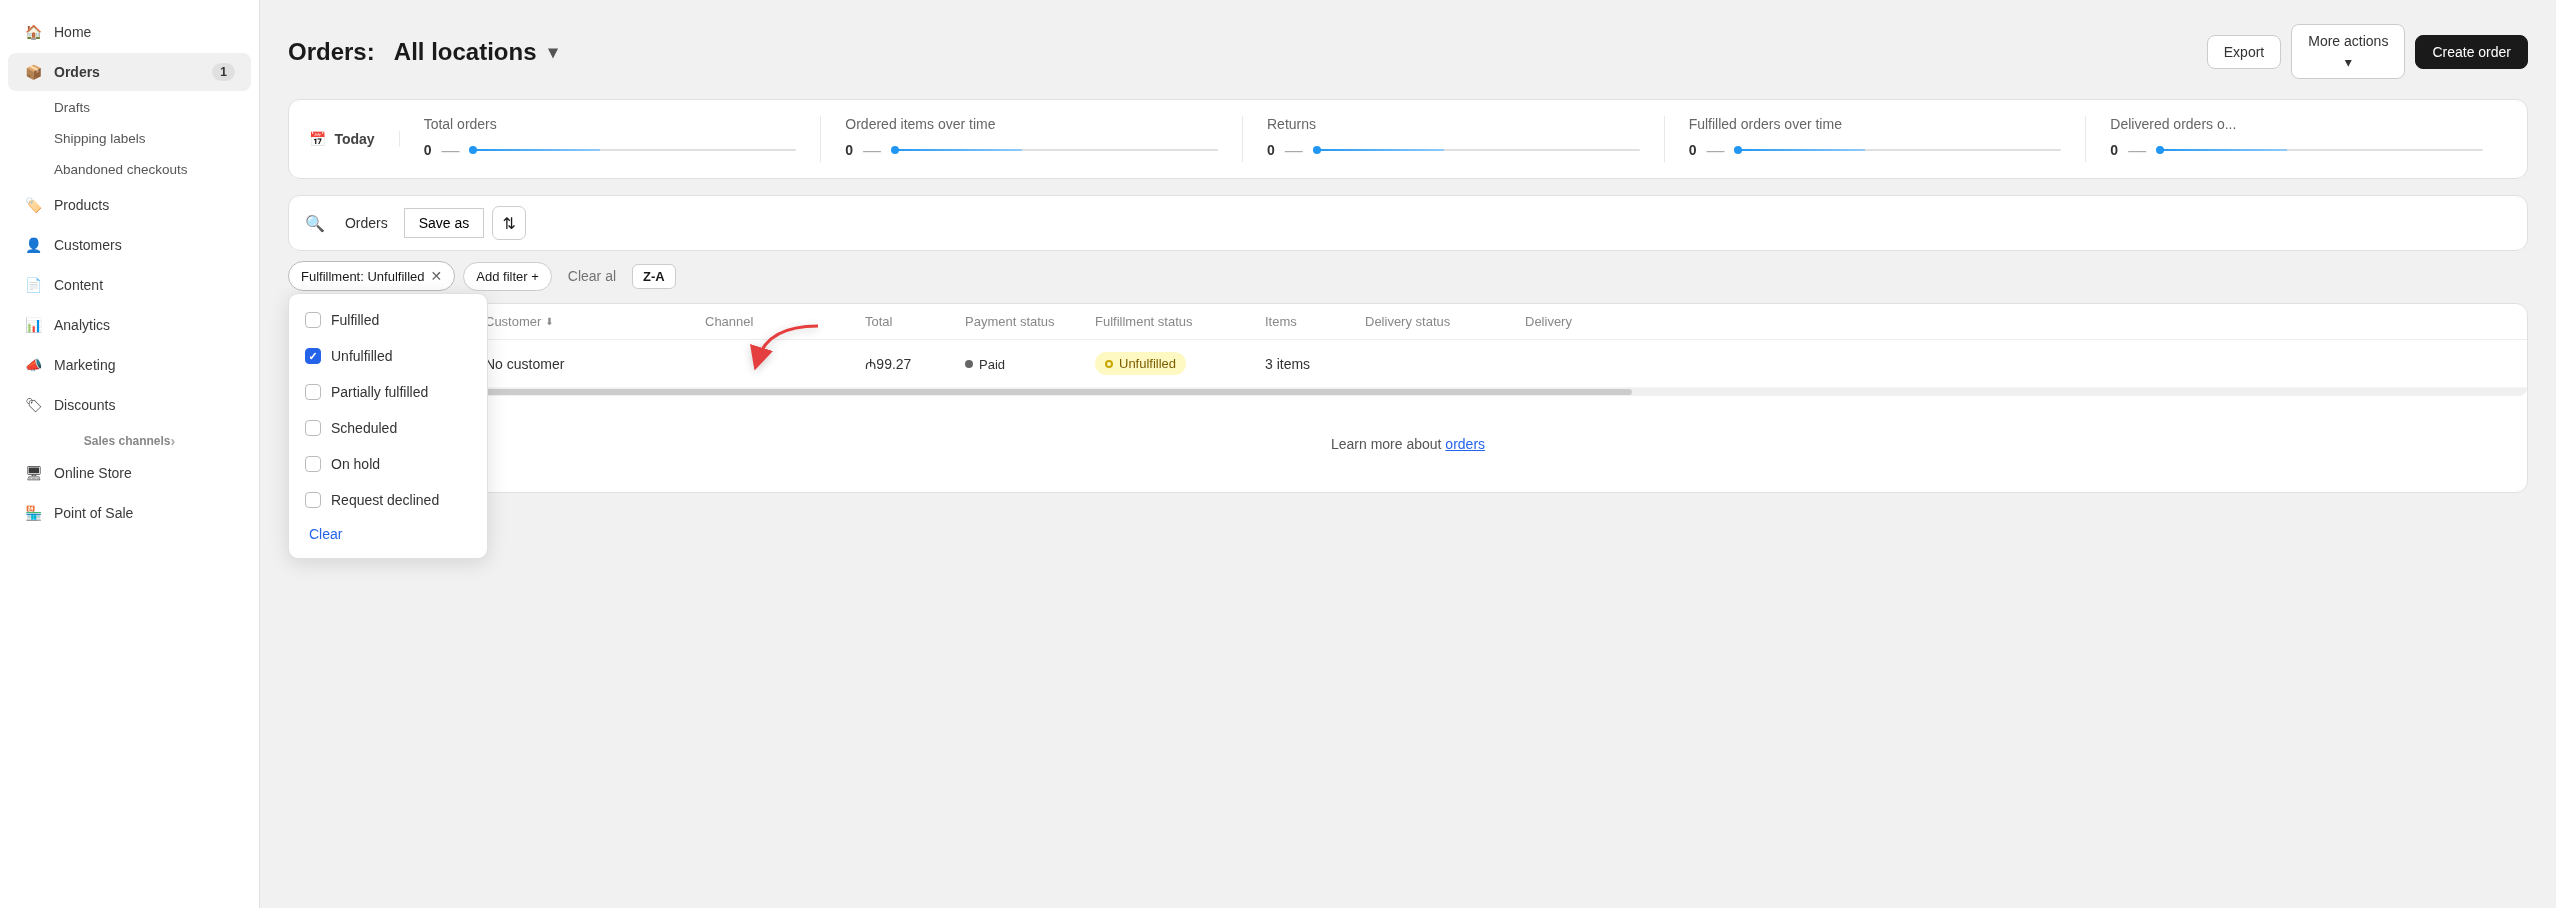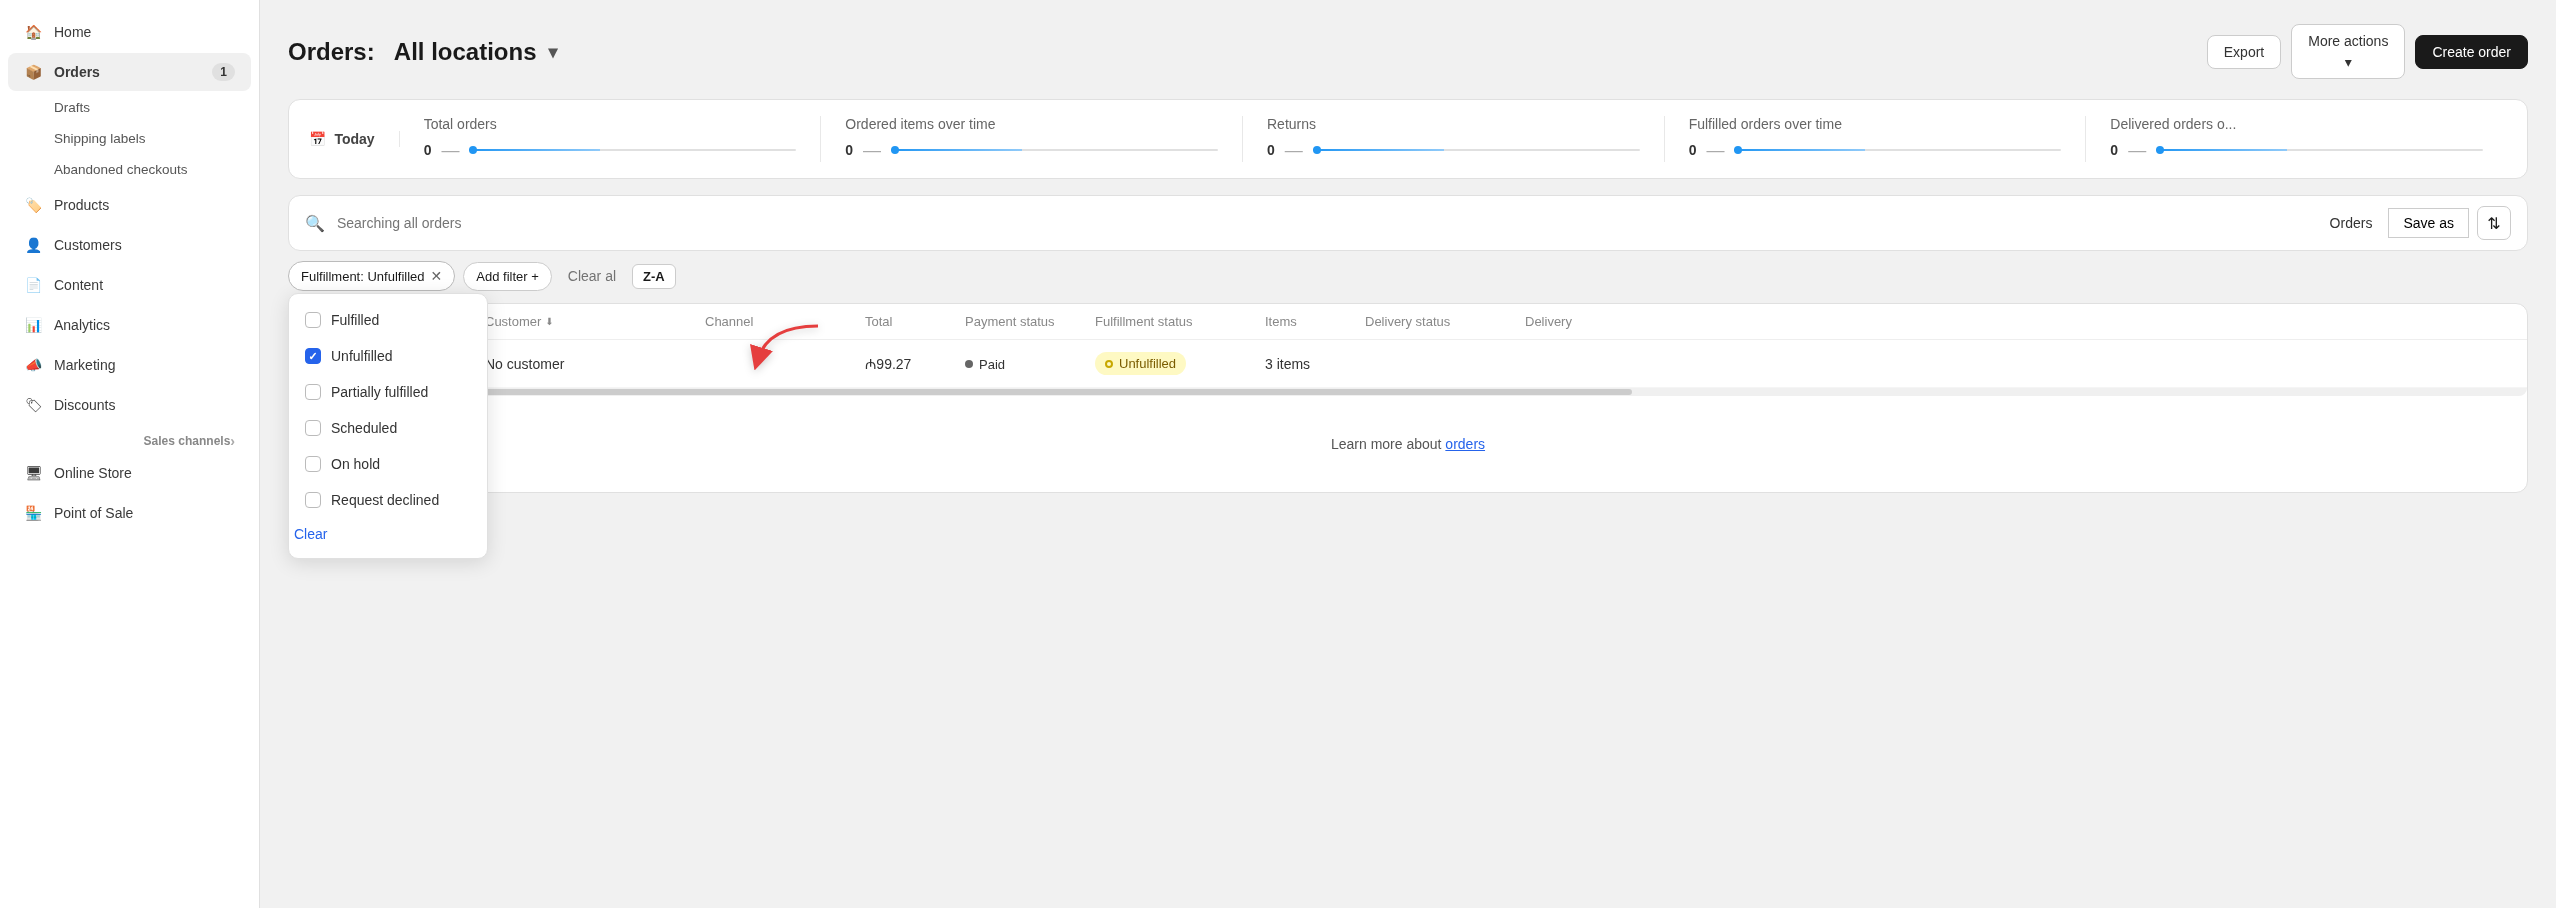--- a/index.html
+++ b/index.html
@@ -48,21 +48,21 @@
       color: #555;
       font-size: 13.5px;
     }
     .sidebar-section-label {
       padding: 8px 24px 4px;
       font-size: 12px;
       color: #888;
       font-weight: 600;
       display: flex;
       align-items: center;
-      justify-content: flex-end;
+      justify-content: center;
     }
     .sidebar-section-label .chevron { font-size: 14px; color: #aaa; }
 
     
     .main {
       flex: 1;
       overflow-y: auto;
       padding: 24px 28px;
       position: relative;
     }
@@ -386,21 +386,21 @@
       background: #2563eb;
       border-color: #2563eb;
     }
     .checkbox.checked::after {
       content: '✓';
       color: #fff;
       font-size: 11px;
       font-weight: 700;
     }
     .dropdown-clear {
-      padding: 8px 5px;
+      padding: 8px 20px;
       font-size: 14px;
       color: #2563eb;
       cursor: pointer;
     }
 
     
     .arrow-pointer {
       position: absolute;
       left: 460px;
       top: 60px;
@@ -542,21 +542,20 @@
         <span style="color:#aaa; font-size:18px;">—</span>
         <div class="stats-chart">
             <div class="stats-line"></div>
           </div>
       </div>
     </div>
   </div>
 
   <div class="search-row">
     <span style="color:#aaa; font-size:16px;">🔍</span>
-    <input type="text" class="search-input" readonly="" placeholder="Searching all orders" style="">
     <div class="search-actions">
       <span class="cancel-btn">Orders</span>
       <button class="save-as-btn">Save as</button>
       <div class="sort-btn">
         <span>⇅</span>
       </div>
     </div>
   </div>
 
   <div class="filter-row">

